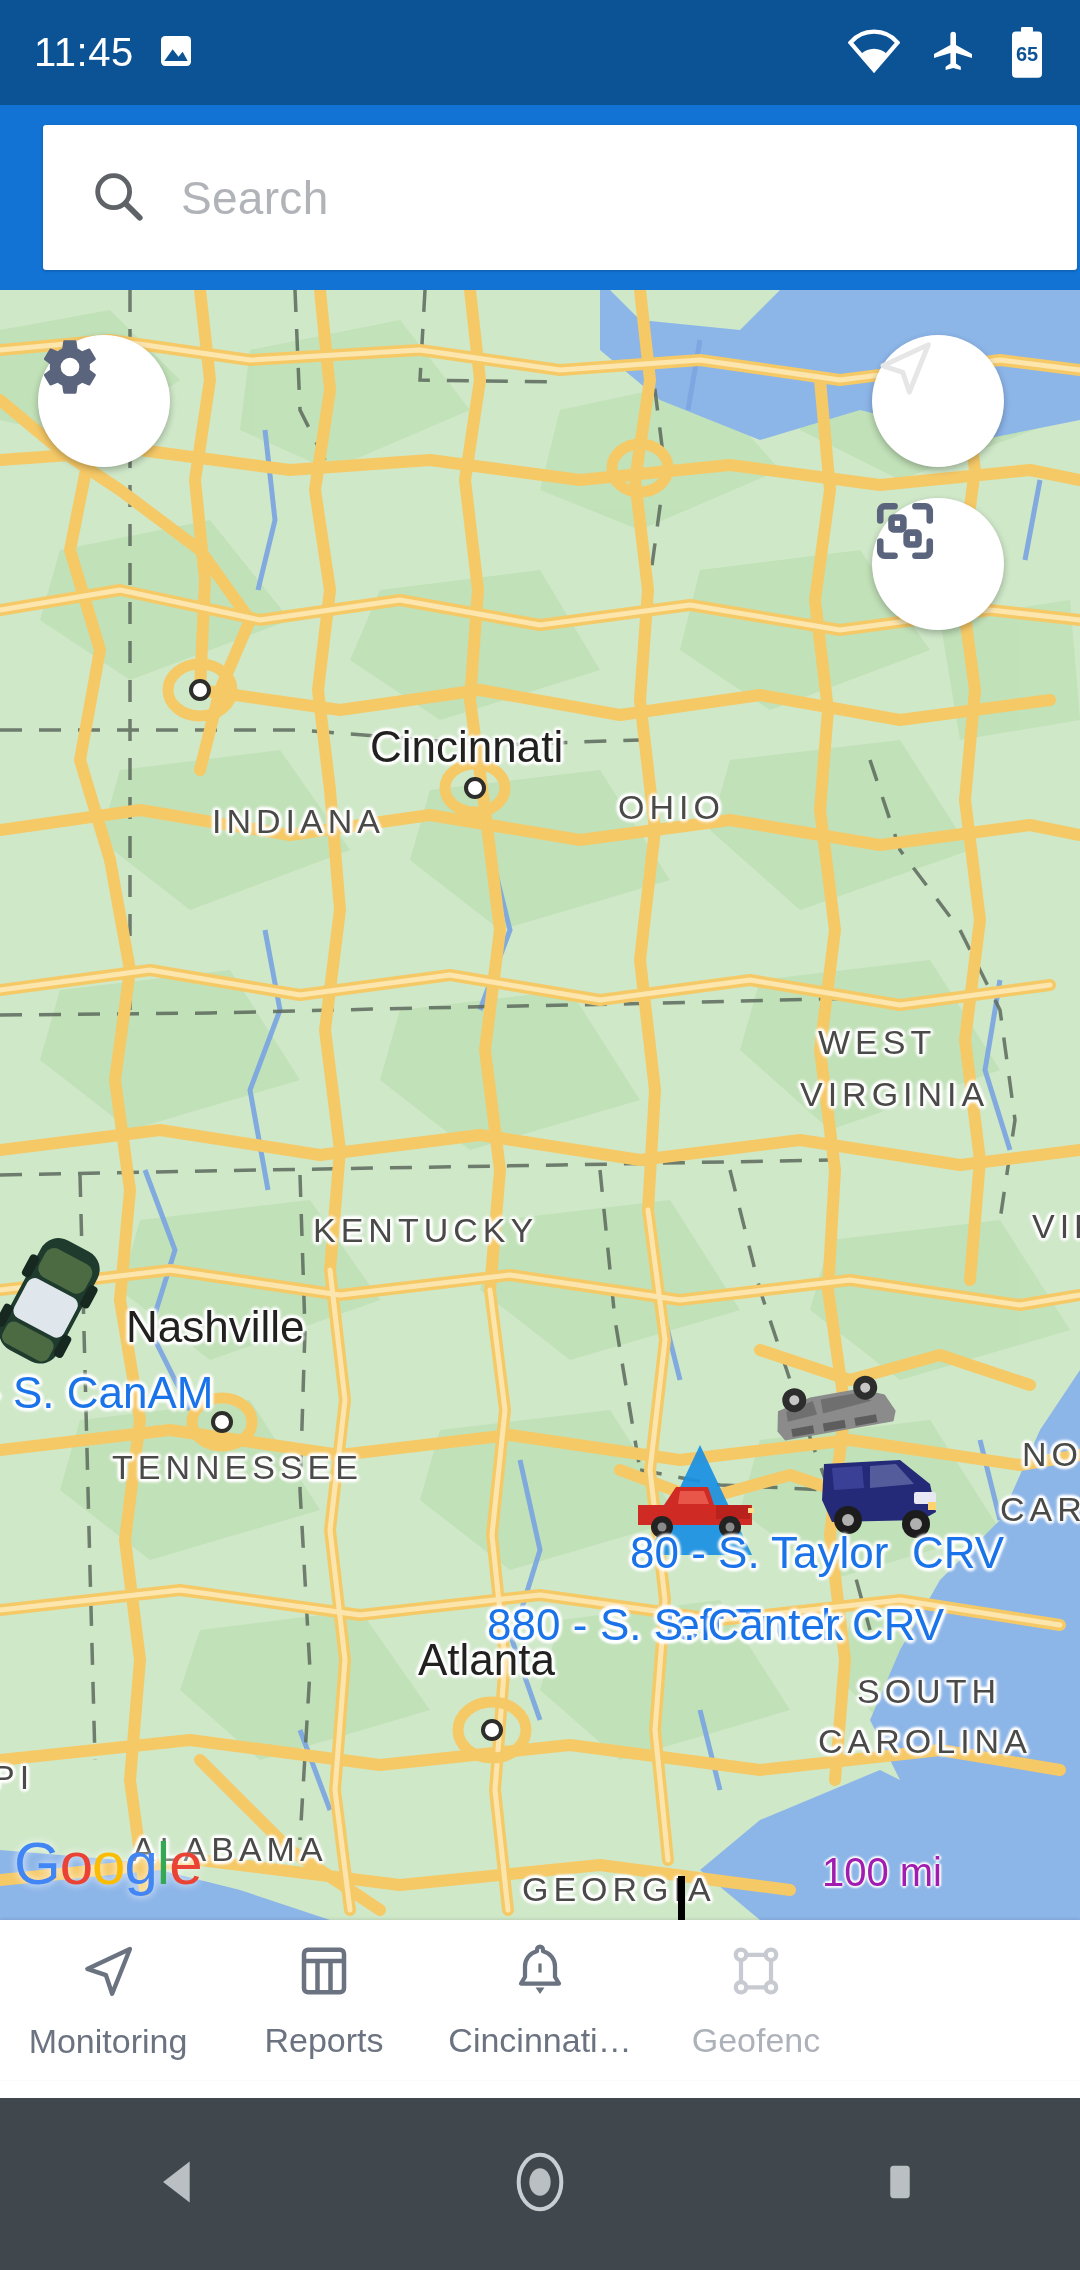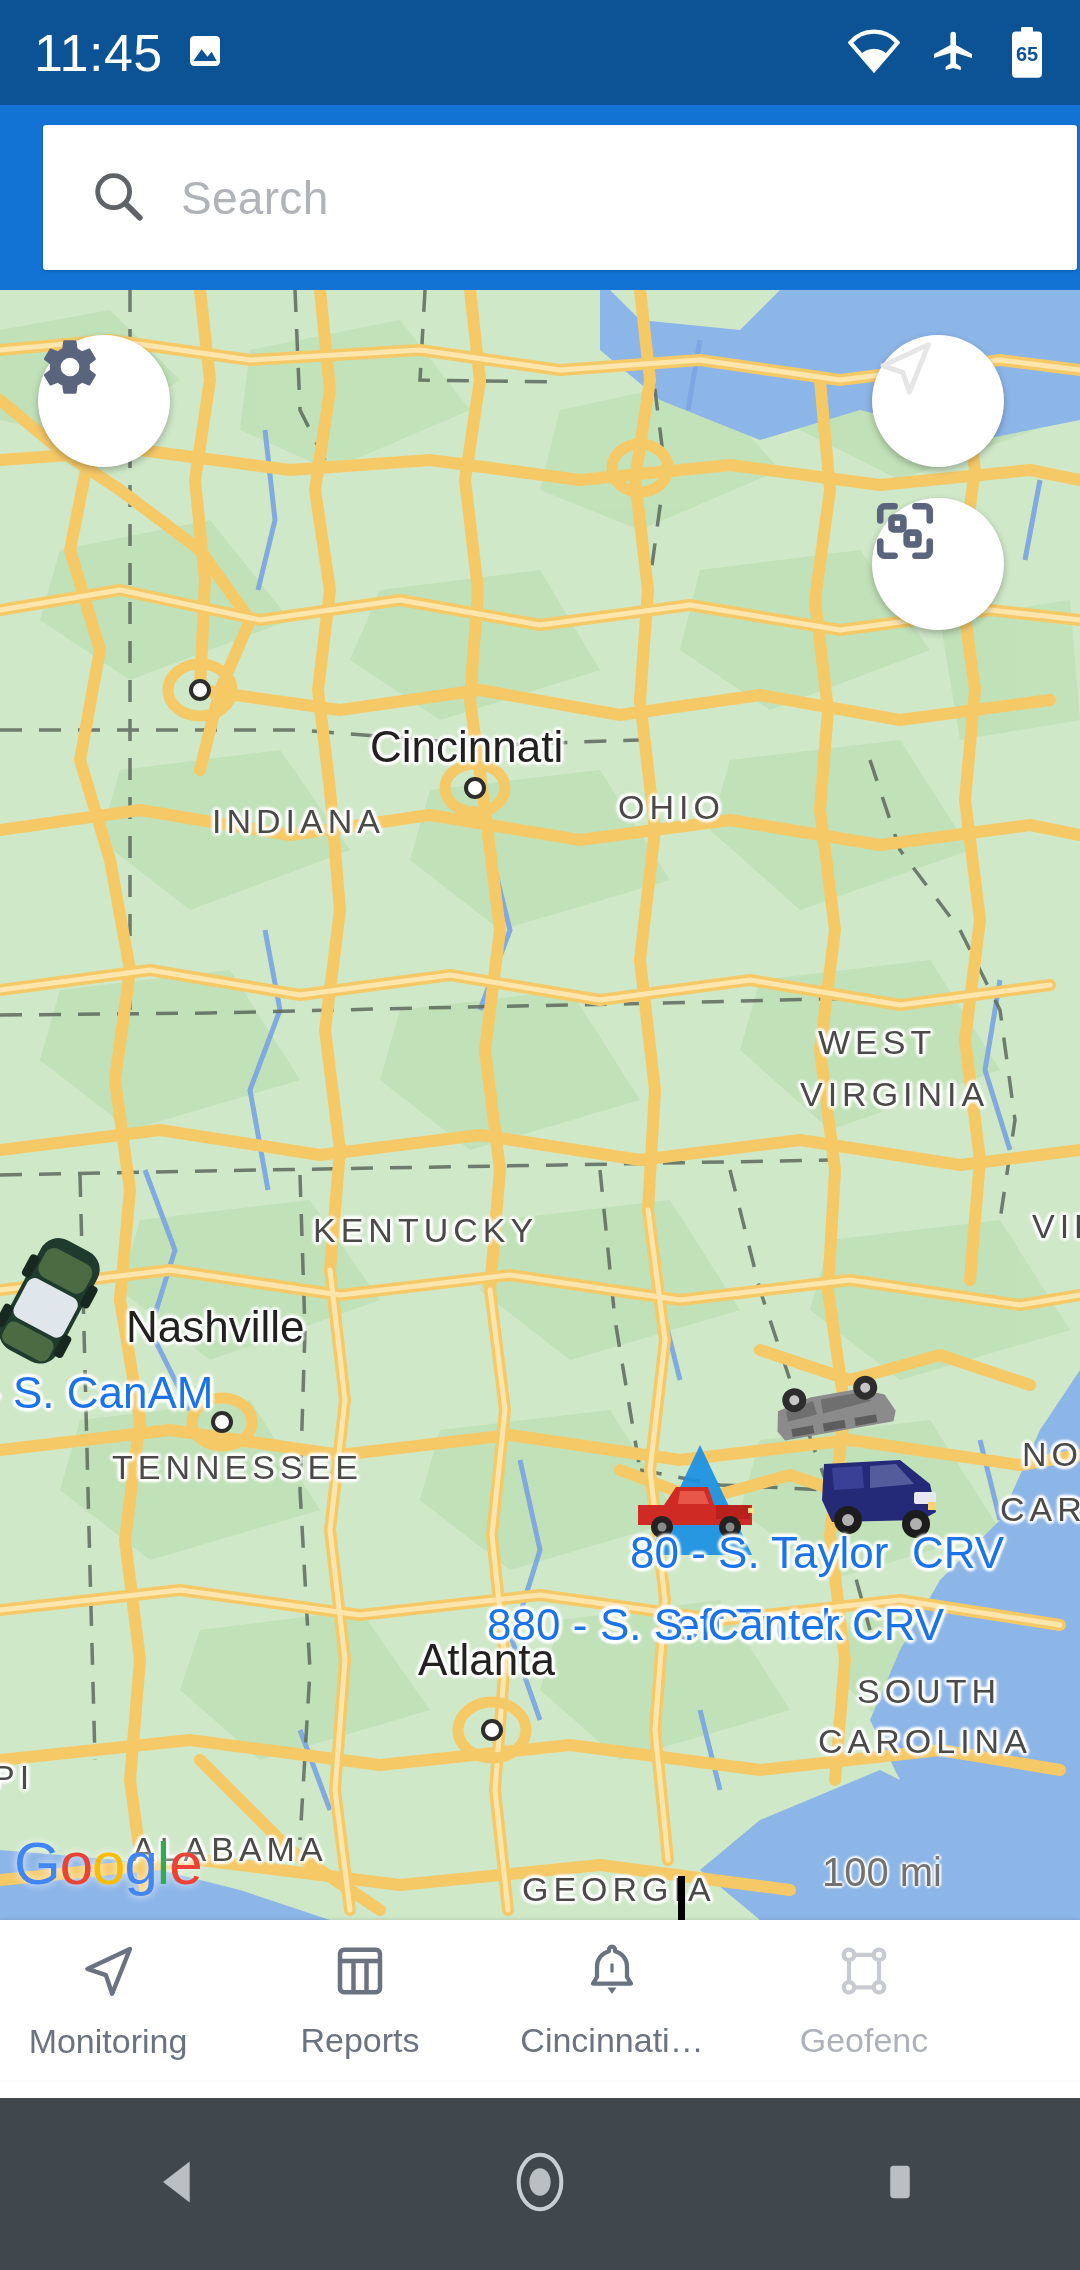--- a/index.html
+++ b/index.html
@@ -15,21 +15,21 @@
   .statusbar {
     position: absolute; top: 0; left: 0;
     width: 1080px; height: 105px;
     background: #0b5394;
     display: flex; align-items: center;
     justify-content: space-between;
     padding: 0 34px;
     z-index: 60;
   }
   .sb-left { display: flex; align-items: center; gap: 22px; }
-  .sb-time { color: #fff; font-size: 52px; font-weight: 400; letter-spacing: 0.5px; }
+  .sb-time { color: #fff; font-size: 40px; font-weight: 400; letter-spacing: 0.5px; }
   .sb-right { display: flex; gap: 30px; }
   .sb-icon { display: block; }
   .batt-wrap { position: relative; width: 38px; height: 52px; }
   .batt-num {
     position: absolute; left: 0; top: 16px; width: 38px;
     text-align: center; color: #0b5394;
     font-size: 20px; font-weight: 700; font-family: "Liberation Sans", sans-serif;
   }
 
   
@@ -120,34 +120,33 @@
   .gl-b { color: #4285f4; } .gl-r { color: #ea4335; }
   .gl-y { color: #fbbc05; } .gl-g { color: #34a853; }
 
   
   .scalebar { position: absolute; right: 138px; bottom: 28px; z-index: 18; width: 376px; }
   .scale-tick-m {
     position: absolute; left: 112px; top: -16px; width: 7px; height: 48px; background: #000;
   }
   .scale-top {
     position: absolute; right: 0; top: -42px;
-    font-size: 40px; color: #737373; font-weight: 400;
+    font-size: 40px; color: #a21caf; font-weight: 400;
     text-shadow: -2px 0 2px #fff, 2px 0 2px #fff, 0 -2px 2px #fff, 0 2px 2px #fff;
     text-align: center;
   }
 
   
   .bottomnav {
     position: absolute; left: 0; top: 1920px;
     width: 1080px; height: 160px;
     background: #ffffff;
     display: flex; align-items: center;
     z-index: 50;
     box-shadow: 0 -1px 3px rgba(0,0,0,0.10);
-    gap: 36px;
   }
   .navitem {
     flex: 0 0 216px;
     height: 178px;
     display: flex; flex-direction: column;
     align-items: center; justify-content: center;
     gap: 16px;
   }
   .navitem .nav-label {
     font-size: 34px; color: #6b7280; font-weight: 400;

